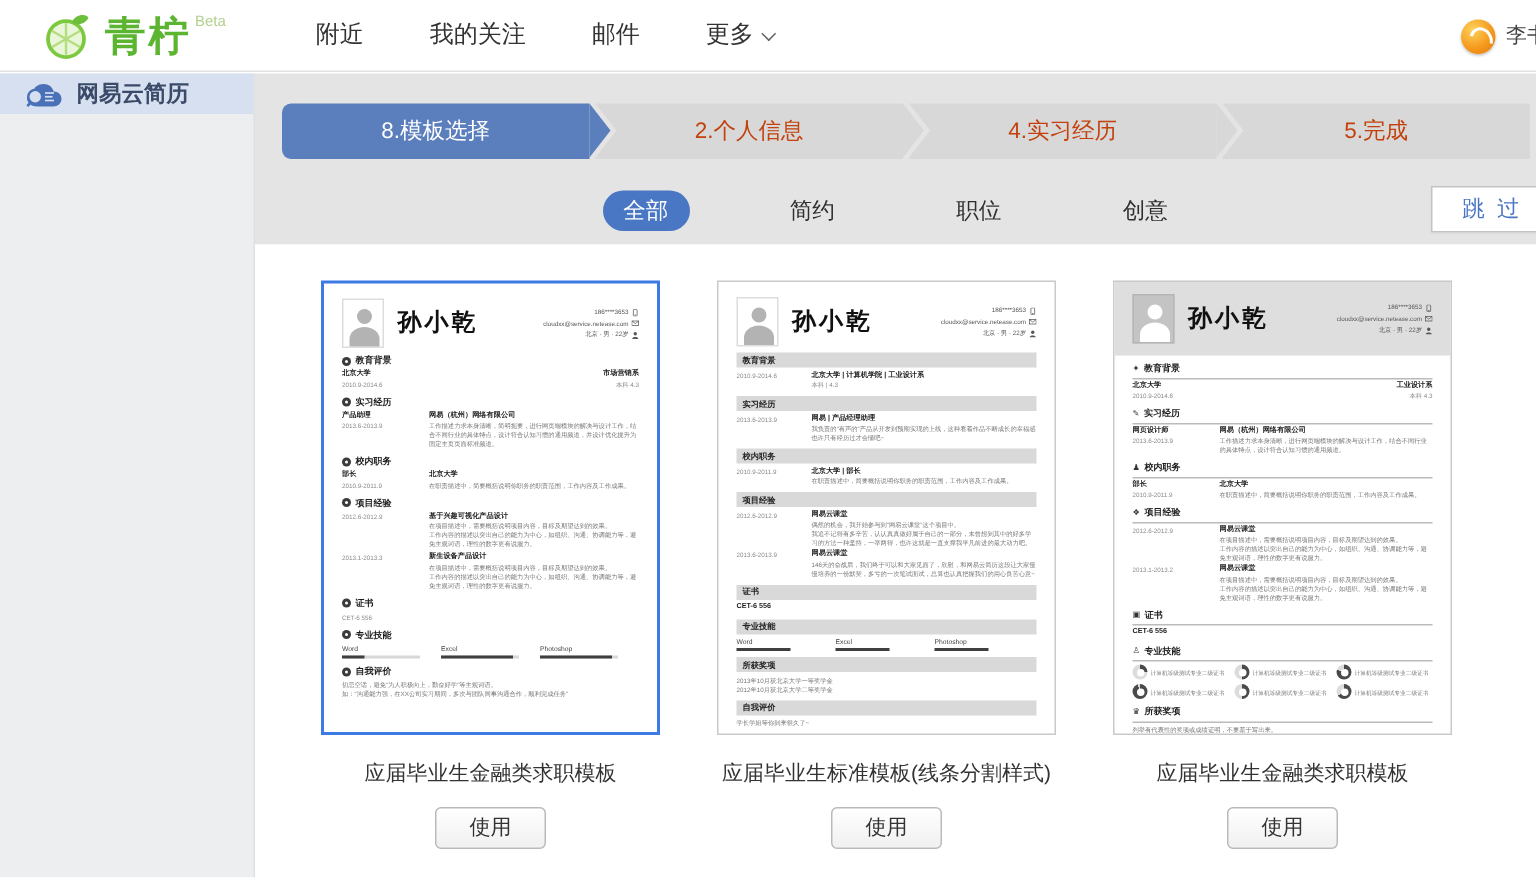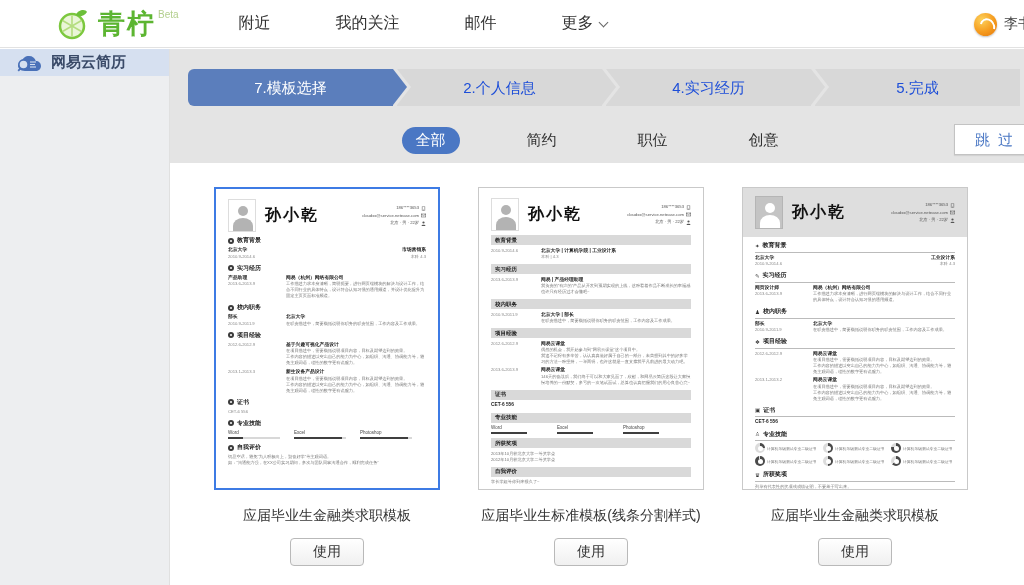--- a/index.html
+++ b/index.html
@@ -1,41 +1,41 @@
 <!DOCTYPE html>
 <html><head>
 <meta charset="utf-8">
 <style>
   * { margin:0; padding:0; box-sizing:border-box; }
   html,body { width:1024px; height:585px; overflow:hidden; }
   body { font-family:"Liberation Sans","DejaVu Sans",sans-serif; background:#fff; }
   .page { position:relative; width:1024px; height:585px; overflow:hidden; background:#fff; }
 
   
-  .hdr { position:absolute; top:0; left:0; width:1024px; height:48px; background:#fff; border-bottom:1px solid #e2e2e2; display:flex; align-items:center; z-index:5;padding-left:28px; }
+  .hdr { position:absolute; top:0; left:0; width:1024px; height:48px; background:#fff; border-bottom:1px solid #e2e2e2; display:flex; align-items:center; z-index:5; }
   .logo { display:flex; align-items:flex-start; margin-left:28px; }
   .logo-txt { font-size:27px; font-weight:bold; color:#5cb531; letter-spacing:2px; line-height:34px; margin-left:8px; }
   .logo-beta { font-size:10px; color:#b3cf8e; margin-left:2px; margin-top:2px; }
-  .nav { display:flex; align-items:flex-end; margin-left:60px; gap:65px; }
+  .nav { display:flex; align-items:flex-end; margin-left:60px; gap:44px; }
   .nav-item { font-size:16px; color:#333; cursor:pointer; display:flex; align-items:center; gap:6px; }
   .chev { width:7px; height:7px; border-right:1.5px solid #666; border-bottom:1.5px solid #666; transform:rotate(45deg); margin-top:-3px; }
   .user { position:absolute; right:-8px; top:0; height:48px; display:flex; align-items:center; gap:7px; }
   .user-ic { width:23px; height:23px; border-radius:50%; background:radial-gradient(circle at 35% 30%, #fdd25c, #f59b1e 55%, #e2750b); position:relative; box-shadow:0 1px 2px rgba(0,0,0,.25); }
   .user-ic::after { content:""; position:absolute; left:6px; top:5px; width:11px; height:13px; border:2px solid #fff; border-radius:50% 50% 50% 50%; border-left-color:transparent; border-bottom-color:transparent; transform:rotate(-30deg); }
   .user-nm { font-size:14px; color:#444; }
 
   
   .sidebar { position:absolute; top:49px; left:0; width:170px; height:536px; background:#edeef0; border-right:1px solid #e0e0e0; }
   .side-item { height:27px; background:#d6e0f0; display:flex; align-items:center; padding-left:16px; gap:9px; cursor:pointer; }
   .side-item-label { font-size:15px; font-weight:bold; color:#3a4a68; }
 
   
   .band { position:absolute; top:49px; left:170px; width:854px; height:114px; background:#e4e4e4; }
   .wizard { position:absolute; top:20px; left:18px; right:0; height:37px; display:flex; }
-  .step { flex:1; height:37px; line-height:37px; text-align:center; font-size:15px; color:#1d4ed8; background:#d8d8d8; position:relative; margin-right:4px; cursor:pointer; }
+  .step { flex:1; height:37px; line-height:37px; text-align:center; font-size:15px; color:#c2410c; background:#d8d8d8; position:relative; margin-right:4px; cursor:pointer; }
   .step:not(:last-child)::before { content:""; position:absolute; right:-18px; top:0; width:0; height:0;
       border-top:18.5px solid transparent; border-bottom:18.5px solid transparent; border-left:14px solid #e4e4e4; z-index:2; }
   .step:not(:last-child)::after { content:""; position:absolute; right:-14px; top:0; width:0; height:0;
       border-top:18.5px solid transparent; border-bottom:18.5px solid transparent; border-left:14px solid #d8d8d8; z-index:3; }
   .step.active { background:#5b7ebc; color:#fff; border-radius:6px 0 0 6px; }
   .step.active::after { border-left-color:#5b7ebc; }
   .tabs { position:absolute; top:70px; left:0; right:0; height:42px; display:flex; align-items:center; justify-content:center; gap:53px; }
   .tab { font-size:15px; color:#2f2f2f; cursor:pointer; padding:4px 14px; }
   .tab.active { background:#4a77c4; color:#fff; border-radius:15px; }
   .skip { position:absolute; top:75px; right:-12px; width:82px; height:31px; background:#fff; border:1px solid #c3c3c3; box-shadow:0 1px 1px rgba(0,0,0,.08); cursor:pointer; text-align:center; }
@@ -142,21 +142,21 @@
           <line x1="14" y1="10.5" x2="19" y2="10.5"></line>
           <line x1="14" y1="13" x2="20" y2="13"></line>
         </g>
       </svg>
       <span class="side-item-label">网易云简历</span>
     </div>
   </div>
 
   <div class="band">
     <div class="wizard">
-      <div class="step active">7.模板选择</div>
+      <div class="step active">8.模板选择</div>
       <div class="step">2.个人信息</div>
       <div class="step">4.实习经历</div>
       <div class="step">5.完成</div>
     </div>
     <div class="tabs">
       <span class="tab active">全部</span>
       <span class="tab">简约</span>
       <span class="tab">职位</span>
       <span class="tab">创意</span>
     </div>

